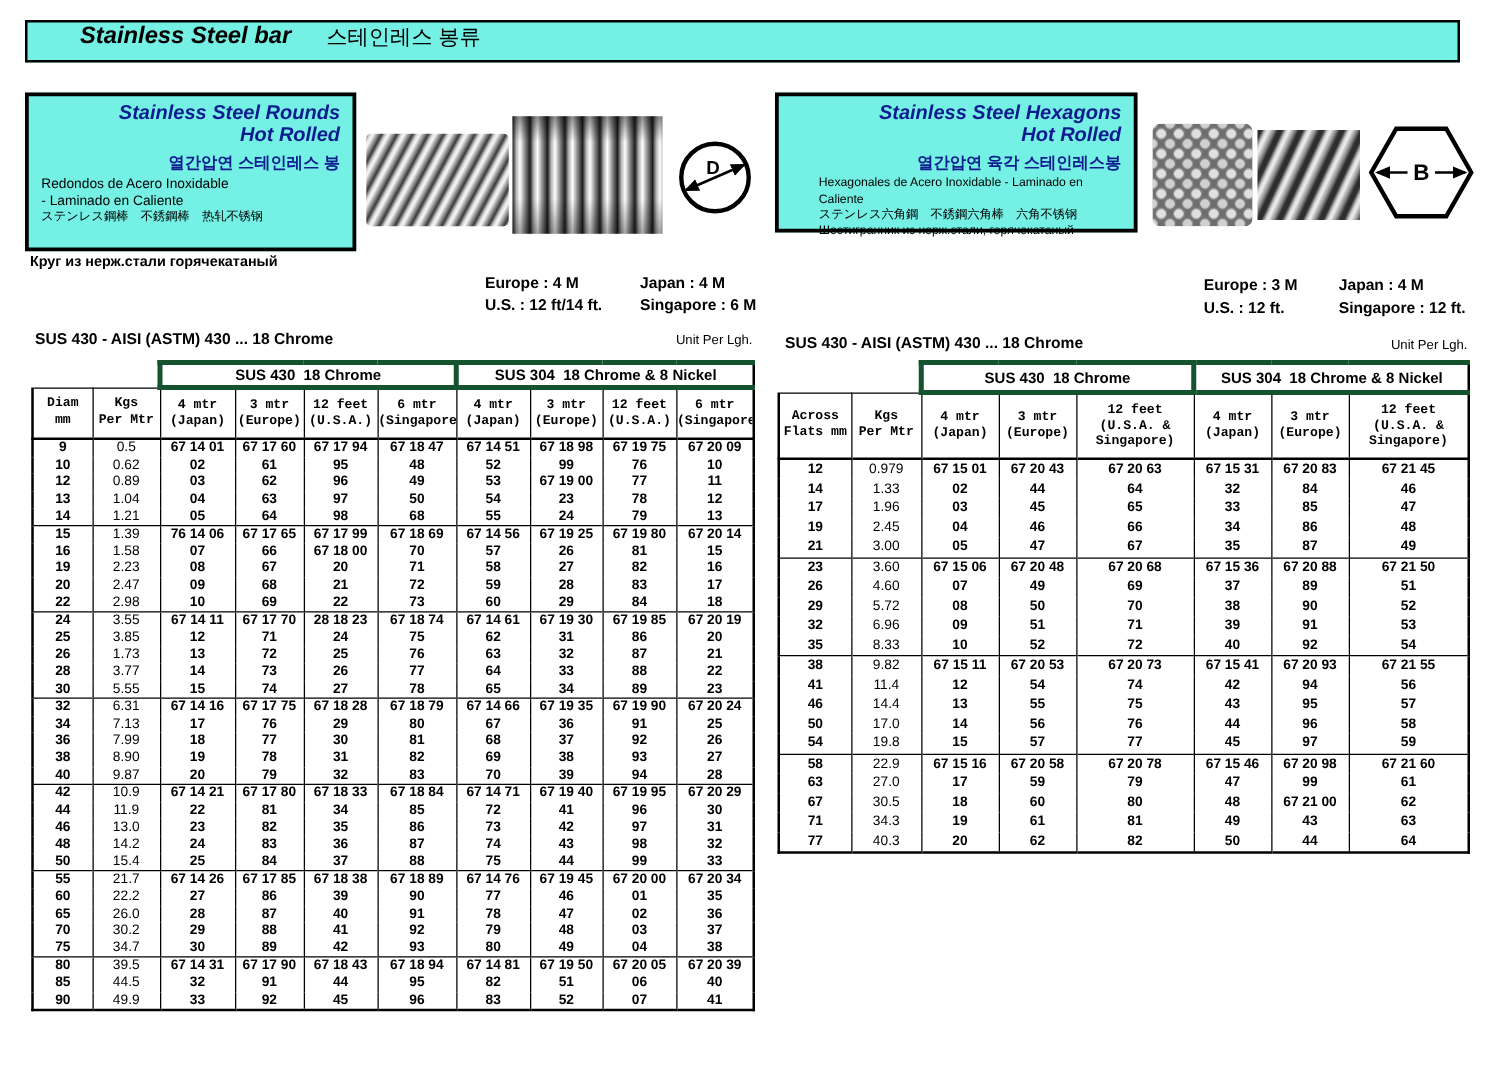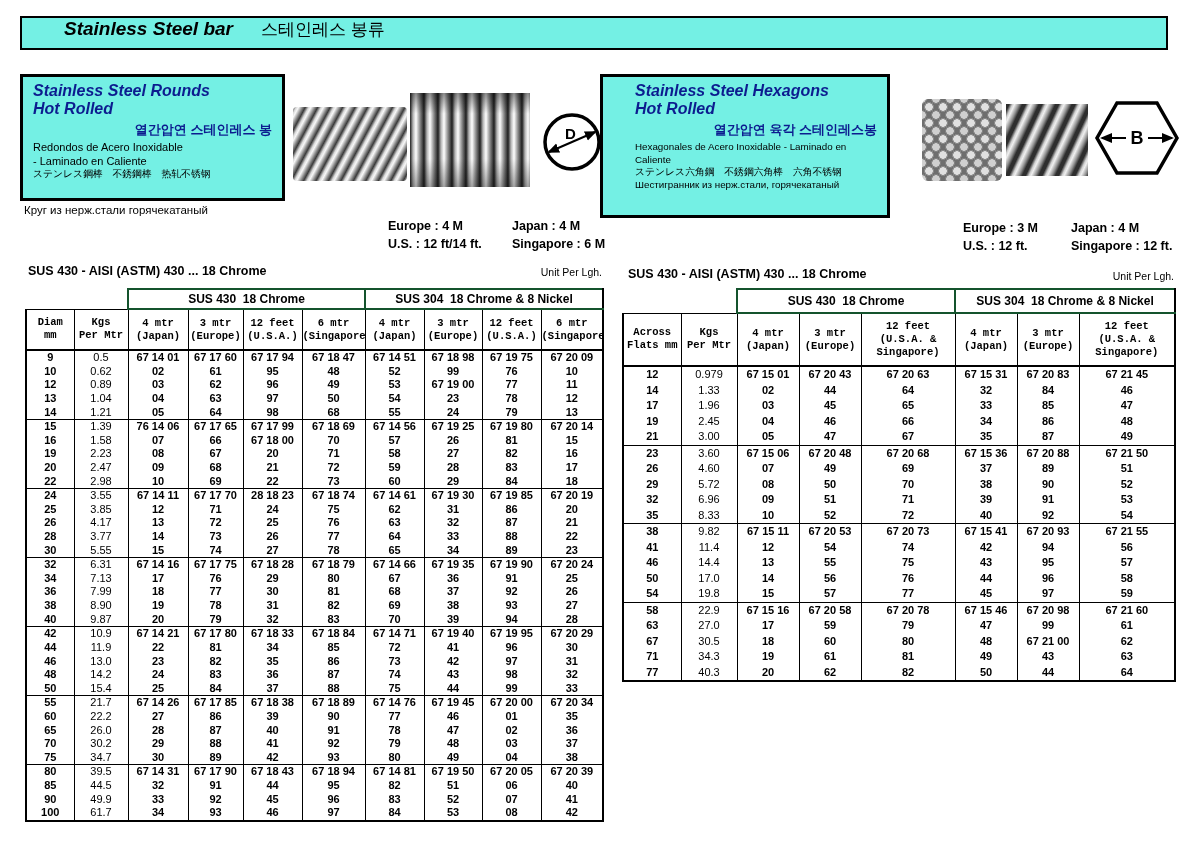--- a/index.html
+++ b/index.html
@@ -13,26 +13,26 @@
 
   
   .title-bar{position:absolute;left:20px;top:16px;width:1148px;height:34px;
     background:var(--cyan);border:2.5px solid #000;display:flex;padding-left:42px;}
   .t-en{font-size:19px;font-weight:bold;font-style:italic;}
   .t-ko{font-size:17px;font-weight:normal;margin-left:28px;}
 
   
   .info-box{position:absolute;background:var(--cyan);border:3px solid #000;padding:5px 10px 4px;}
   #rounds-box{left:20px;top:74px;width:265px;height:127px;}
-  #hex-box{left:600px;top:74px;width:290px;height:144px;padding-left:32px;}
-  .bx-title{font-size:16px;font-weight:bold;font-style:italic;color:var(--navy);line-height:1.12;}
+  #hex-box{left:620px;top:74px;width:290px;height:112px;padding-left:32px;}
+  .bx-title{font-size:16px;font-weight:bold;font-style:italic;color:var(--navy);line-height:1.12;text-align:right;}
   .bx-ko{font-size:13px;font-weight:bold;color:var(--navy);margin:3px 0 2px;text-align:right;}
   .bx-sm{font-size:11px;line-height:1.25;}
   .bx-xs{font-size:9.8px;line-height:1.3;}
-  .russian-note{position:absolute;font-size:11.5px;}
+  .russian-note{position:absolute;font-size:11.5px;font-weight:bold;}
   #rounds-russian{left:24px;top:204px;}
 
   
   .photo{position:absolute;}
   #rounds-photo-1{left:293px;top:107px;width:114px;height:74px;border-radius:4px;
     background:repeating-linear-gradient(118deg,#3a3a3a 0px,#d9d9d9 3px,#f8f8f8 5px,#9a9a9a 8px,#3a3a3a 11px);}
   #rounds-photo-2{left:410px;top:93px;width:120px;height:94px;
     background:linear-gradient(180deg,rgba(0,0,0,.45),rgba(0,0,0,0) 22%,rgba(0,0,0,0) 70%,rgba(0,0,0,.35)),
       repeating-linear-gradient(90deg,#1e1e1e 0px,#b5b5b5 3px,#ffffff 6px,#8a8a8a 10px,#1e1e1e 14px);}
   #hex-photo-1{left:922px;top:99px;width:80px;height:82px;background-color:#6e6e6e;
@@ -58,21 +58,21 @@
   #hex-unit{left:1040px;top:270px;width:134px;}
 
   
   .cat-table{position:absolute;border-collapse:collapse;table-layout:fixed;background:#fff;}
   #rounds-table{left:25px;top:288px;width:577px;}
   #hex-table{left:622px;top:288px;width:552px;}
   .cat-table th,.cat-table td{padding:0;text-align:center;overflow:hidden;}
   .cat-table tr > *:first-child{border-left:2px solid #000;}
   .cat-table tr > *:last-child{border-right:2px solid #000;}
   .corner{border:none !important;background:transparent;}
-  .group-th{border:2px solid #14532d;font-size:12px;font-weight:bold;white-space:pre;}
+  .group-th{border:4px solid #14532d;font-size:12px;font-weight:bold;white-space:pre;}
   .sub-th{border:1px solid #000;border-bottom:2px solid #000;font-size:10.5px;font-weight:bold;line-height:1.22;font-family:Liberation Mono, monospace;}
   #rounds-table .group-th{height:20px;}
   #rounds-table .sub-th{height:41px;}
   #hex-table .group-th{height:24px;}
   #hex-table .sub-th{height:53px;}
   .cat-table tbody td{border-left:1px solid #000;border-right:1px solid #000;font-size:11px;}
   #rounds-table tbody td{height:13.7px;line-height:13.5px;}
   #hex-table tbody td{height:15.6px;line-height:15.4px;}
   .cat-table tbody tr.block-top td{border-top:1.5px solid #000;}
   .cat-table tbody tr:last-child td{border-bottom:2px solid #000;}
@@ -299,21 +299,21 @@
           <td class="c-code">71</td>
           <td class="c-code">24</td>
           <td class="c-code">75</td>
           <td class="c-code">62</td>
           <td class="c-code">31</td>
           <td class="c-code">86</td>
           <td class="c-code">20</td>
         </tr>
         <tr>
           <td class="c-dim">26</td>
-          <td class="c-kgs">4.17</td>
+          <td class="c-kgs">1.73</td>
           <td class="c-code">13</td>
           <td class="c-code">72</td>
           <td class="c-code">25</td>
           <td class="c-code">76</td>
           <td class="c-code">63</td>
           <td class="c-code">32</td>
           <td class="c-code">87</td>
           <td class="c-code">21</td>
         </tr>
         <tr>
@@ -548,32 +548,20 @@
           <td class="c-dim">90</td>
           <td class="c-kgs">49.9</td>
           <td class="c-code">33</td>
           <td class="c-code">92</td>
           <td class="c-code">45</td>
           <td class="c-code">96</td>
           <td class="c-code">83</td>
           <td class="c-code">52</td>
           <td class="c-code">07</td>
           <td class="c-code">41</td>
-        </tr>
-        <tr>
-          <td class="c-dim">100</td>
-          <td class="c-kgs">61.7</td>
-          <td class="c-code">34</td>
-          <td class="c-code">93</td>
-          <td class="c-code">46</td>
-          <td class="c-code">97</td>
-          <td class="c-code">84</td>
-          <td class="c-code">53</td>
-          <td class="c-code">08</td>
-          <td class="c-code">42</td>
         </tr>
       </tbody>
   </table>
 
   <div class="info-box" id="hex-box">
     <div class="bx-title">Stainless Steel Hexagons</div>
     <div class="bx-title">Hot Rolled</div>
     <div class="bx-ko">열간압연 육각 스테인레스봉</div>
     <div class="bx-xs">Hexagonales de Acero Inoxidable - Laminado en Caliente</div>
     <div class="bx-xs">ステンレス六角鋼　不銹鋼六角棒　六角不锈钢</div>

